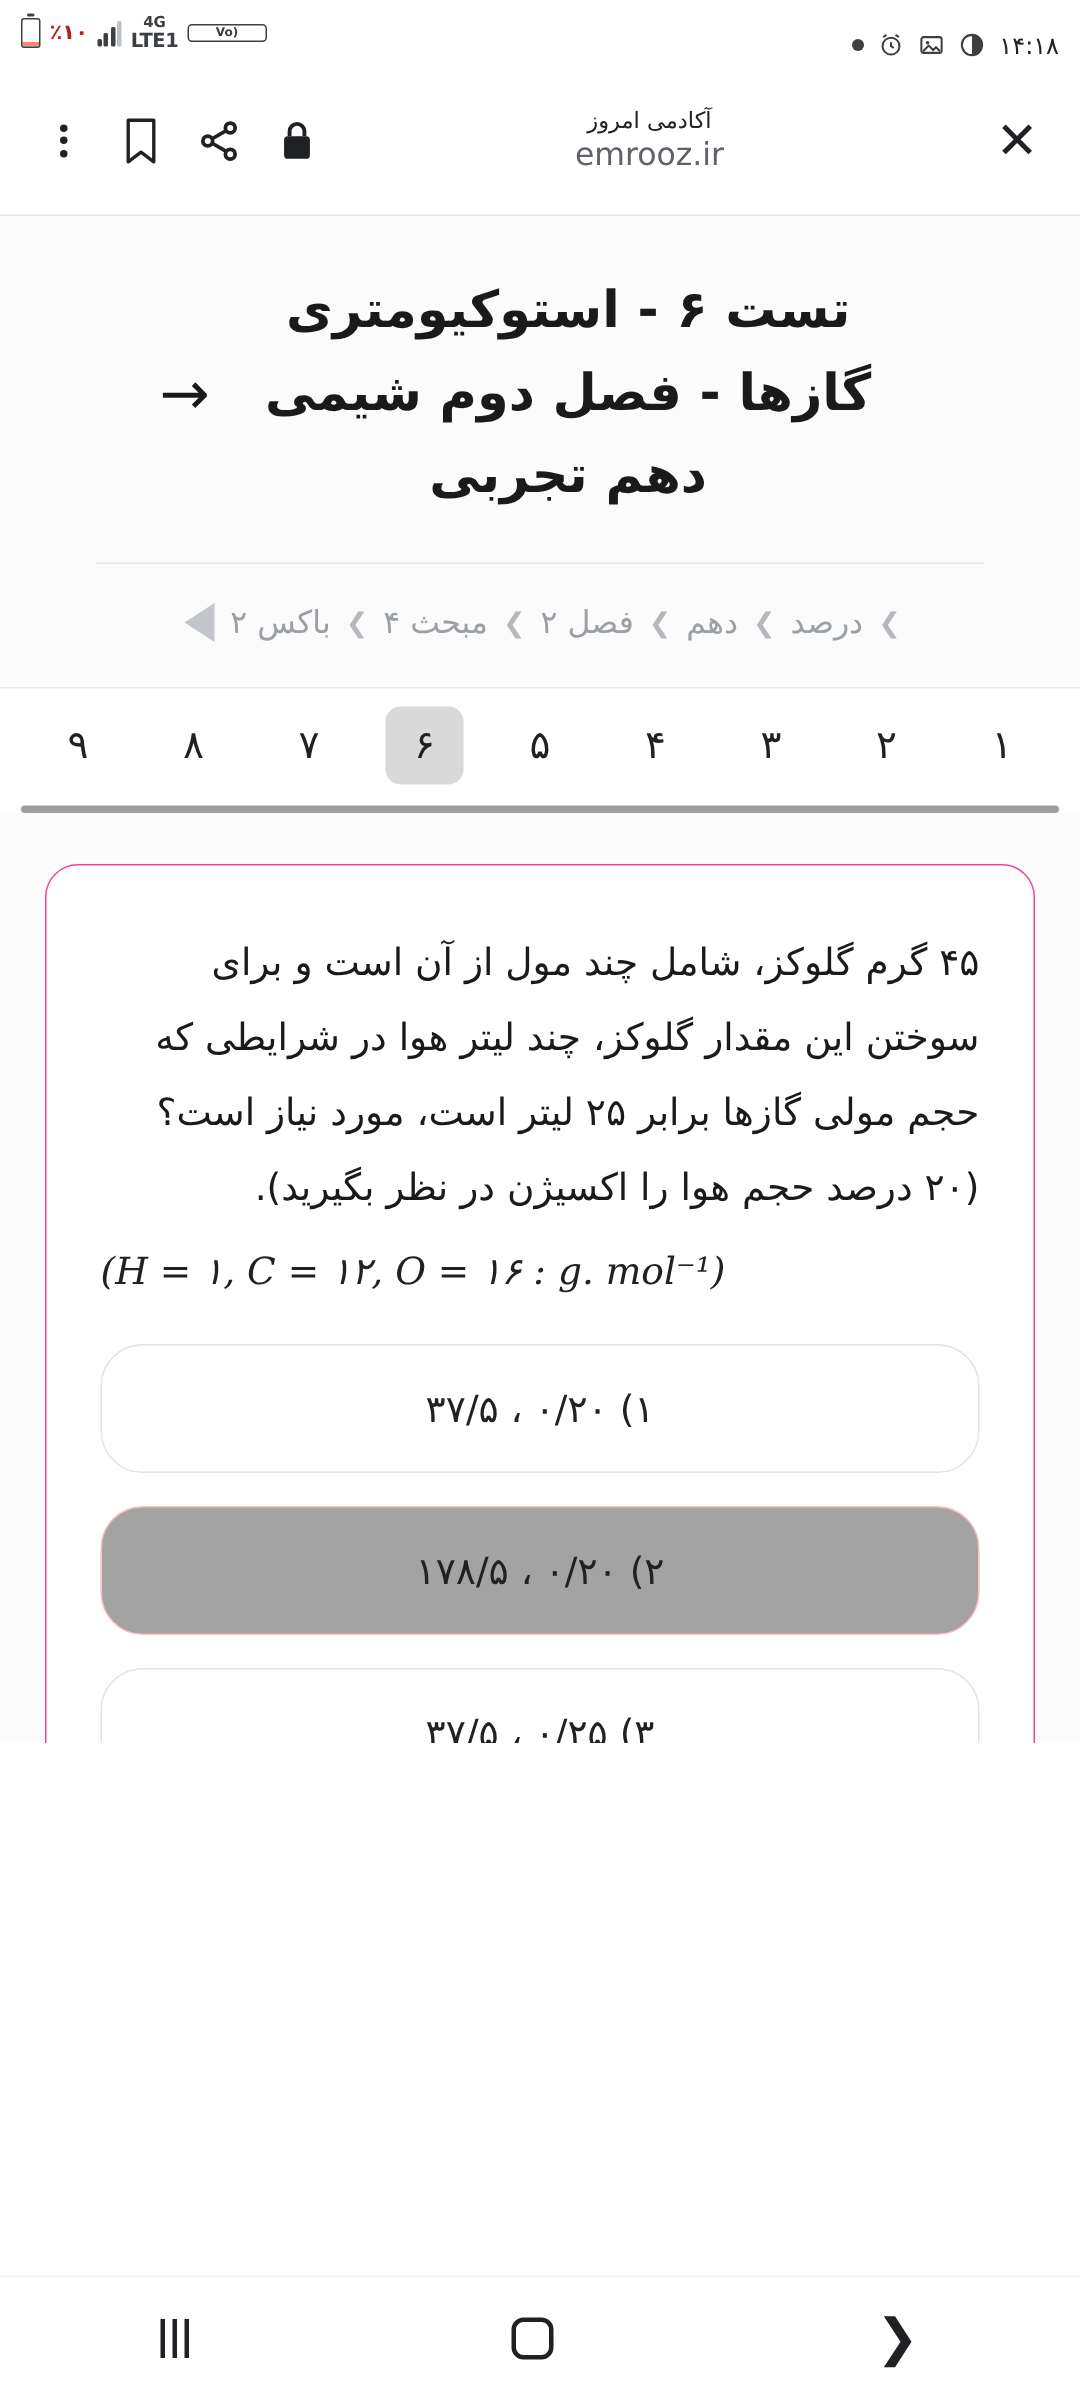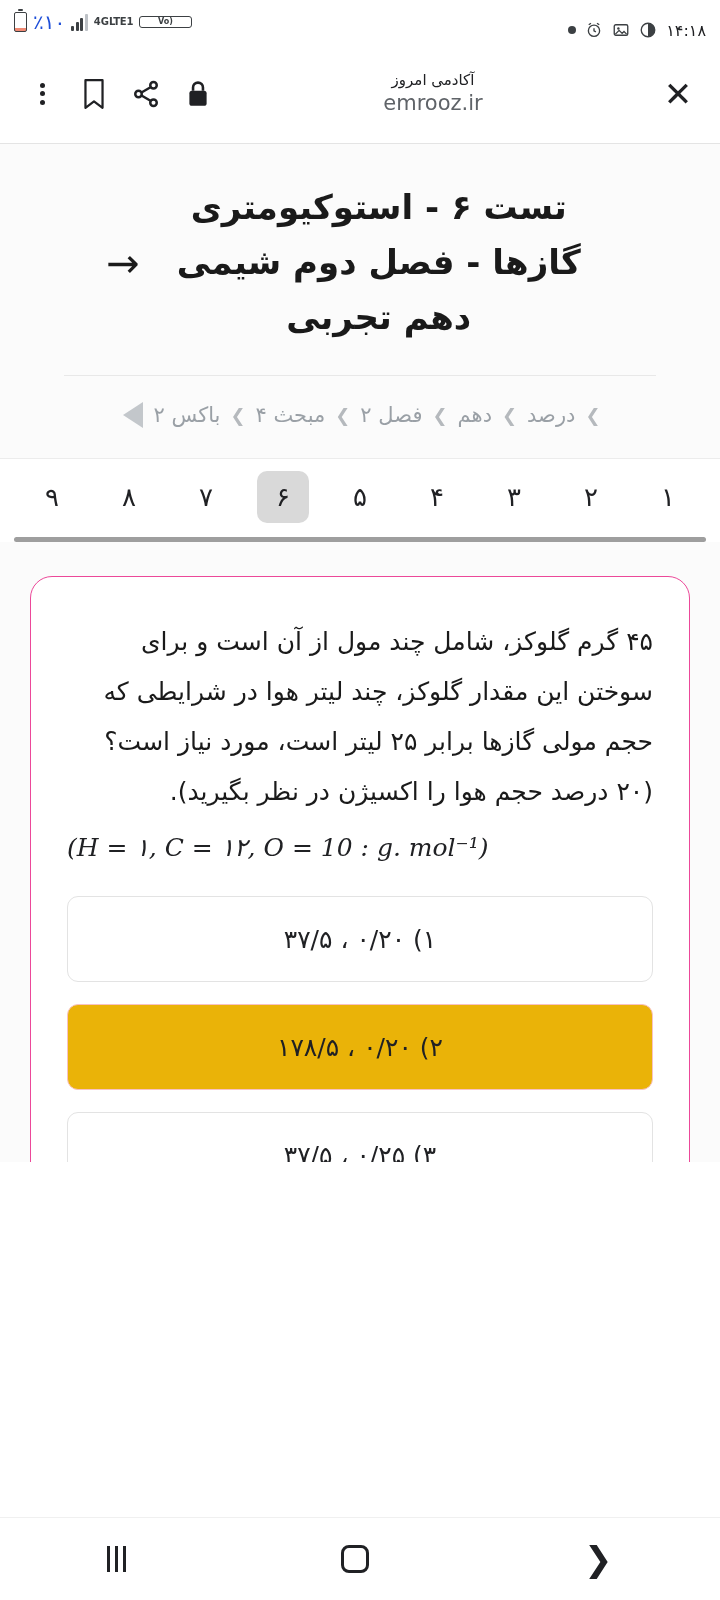--- a/index.html
+++ b/index.html
@@ -45,50 +45,51 @@
     content: "";
     position: absolute;
     top: -4px;
     left: 3px;
     width: 5px;
     height: 2.4px;
     background: #3c4043;
     border-radius: 1px;
   }
   .batt-text {
-    font-size: 20px;
-    color: #1d4ed8;
-    font-weight: 400;
+    font-size: 14px;
+    color: #b91c1c;
+    font-weight: 700;
   }
   .signal-bars {
     display: flex;
     align-items: flex-end;
     gap: 1.5px;
     height: 18px;
   }
   .signal-bars i {
     display: block;
     width: 3px;
     background: #3c4043;
     border-radius: 1px;
   }
   .signal-bars i:nth-child(1) { height: 5px; }
   .signal-bars i:nth-child(2) { height: 9px; }
   .signal-bars i:nth-child(3) { height: 13px; }
   .signal-bars i:nth-child(4) { height: 17px; background: #bdc1c6;}
   .net-block {
     display: flex;
+    flex-direction: column;
     align-items: center;
     line-height: 1;
     font-size: 9px;
     color: #3c4043;
     font-weight: 700;
   }
   .net-block .l1 { font-size: 10px; }
-  .net-block .l2 { font-size: 10px; letter-spacing: -0.3px; }
+  .net-block .l2 { font-size: 13px; letter-spacing: -0.3px; }
   .volte-box {
     border: 1.4px solid #3c4043;
     border-radius: 3px;
     font-size: 8px;
     padding: 1px 18px;
     line-height: 1.05;
     text-align: center;
     font-weight: 700;
     color: #3c4043;
   }
@@ -280,36 +281,36 @@
     font-family: "DejaVu Serif", "Liberation Serif", serif;
     font-style: italic;
   }
   .options {
     margin-top: 34px;
     display: flex;
     flex-direction: column;
     gap: 22px;
   }
   .option {
-    border-radius: 11px;
+    border-radius: 28px;
     min-height: 86px;
     display: flex;
     align-items: center;
     justify-content: center;
     font-size: 25px;
     direction: rtl;
     box-sizing: border-box;
     padding: 0 36px;
   }
   .option.neutral {
     background: #ffffff;
     border: 1px solid #e3e3e3;
   }
   .option.wrong {
-    background: #eab308;
+    background: #a3a3a3;
     border: 1px solid #f8c2c2;
   }
 
   
   .nav-bar {
     position: absolute;
     left: 0; bottom: 0;
     width: 720px;
     height: 82px;
     background: #ffffff;
@@ -452,21 +453,21 @@
       <div class="pager-item">۷</div>
       <div class="pager-item">۸</div>
       <div class="pager-item">۹</div>
     </div>
     <div class="pager-scroll"></div>
   </div>
 
   <div class="content-area">
     <div class="card">
       <div class="q-text">۴۵ گرم گلوکز، شامل چند مول از آن است و برای سوختن این مقدار گلوکز، چند لیتر هوا در شرایطی که حجم مولی گازها برابر ۲۵ لیتر است، مورد نیاز است؟ (۲۰ درصد حجم هوا را اکسیژن در نظر بگیرید).</div>
-      <div class="q-formula">(H = ۱, C = ۱۲, O  = 10 : g. mol⁻¹)</div>
+      <div class="q-formula">(H = ۱, C = ۱۲, O  = ۱۶ : g. mol⁻¹)</div>
       <div class="options">
         <div class="option neutral">۱) ۰/۲۰ ، ۳۷/۵</div>
         <div class="option wrong">۲) ۰/۲۰ ، ۱۷۸/۵</div>
         <div class="option neutral">۳) ۰/۲۵ ، ۳۷/۵</div>
 
       </div>
     </div>
   </div>
 
 </div>

